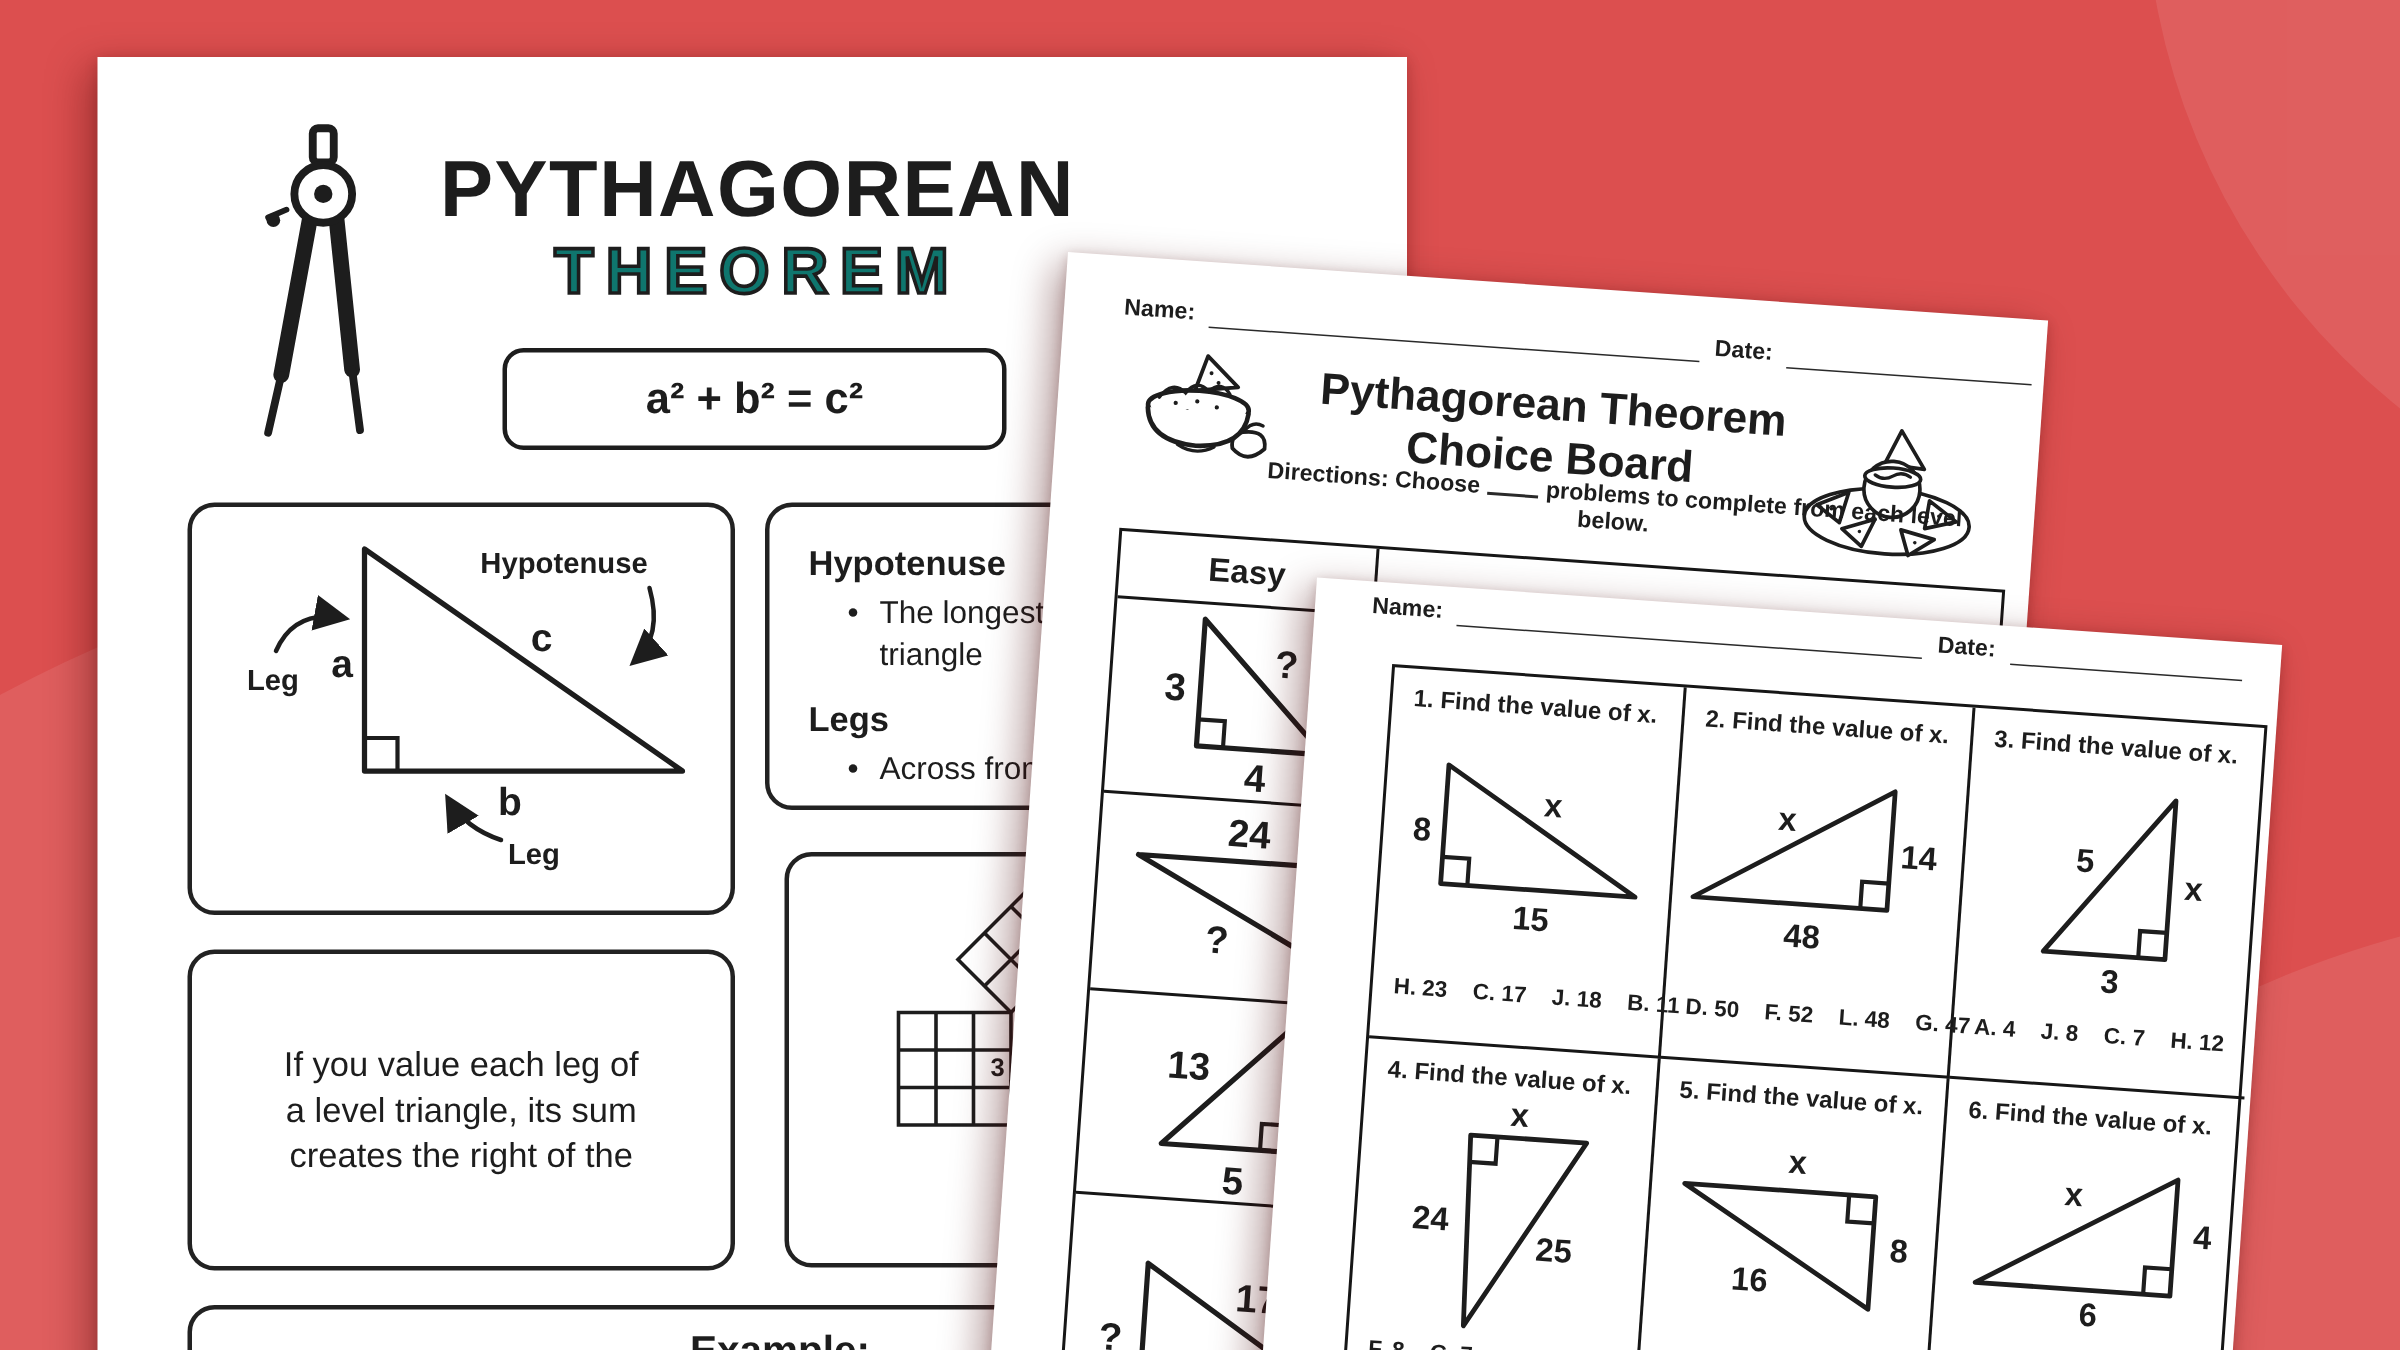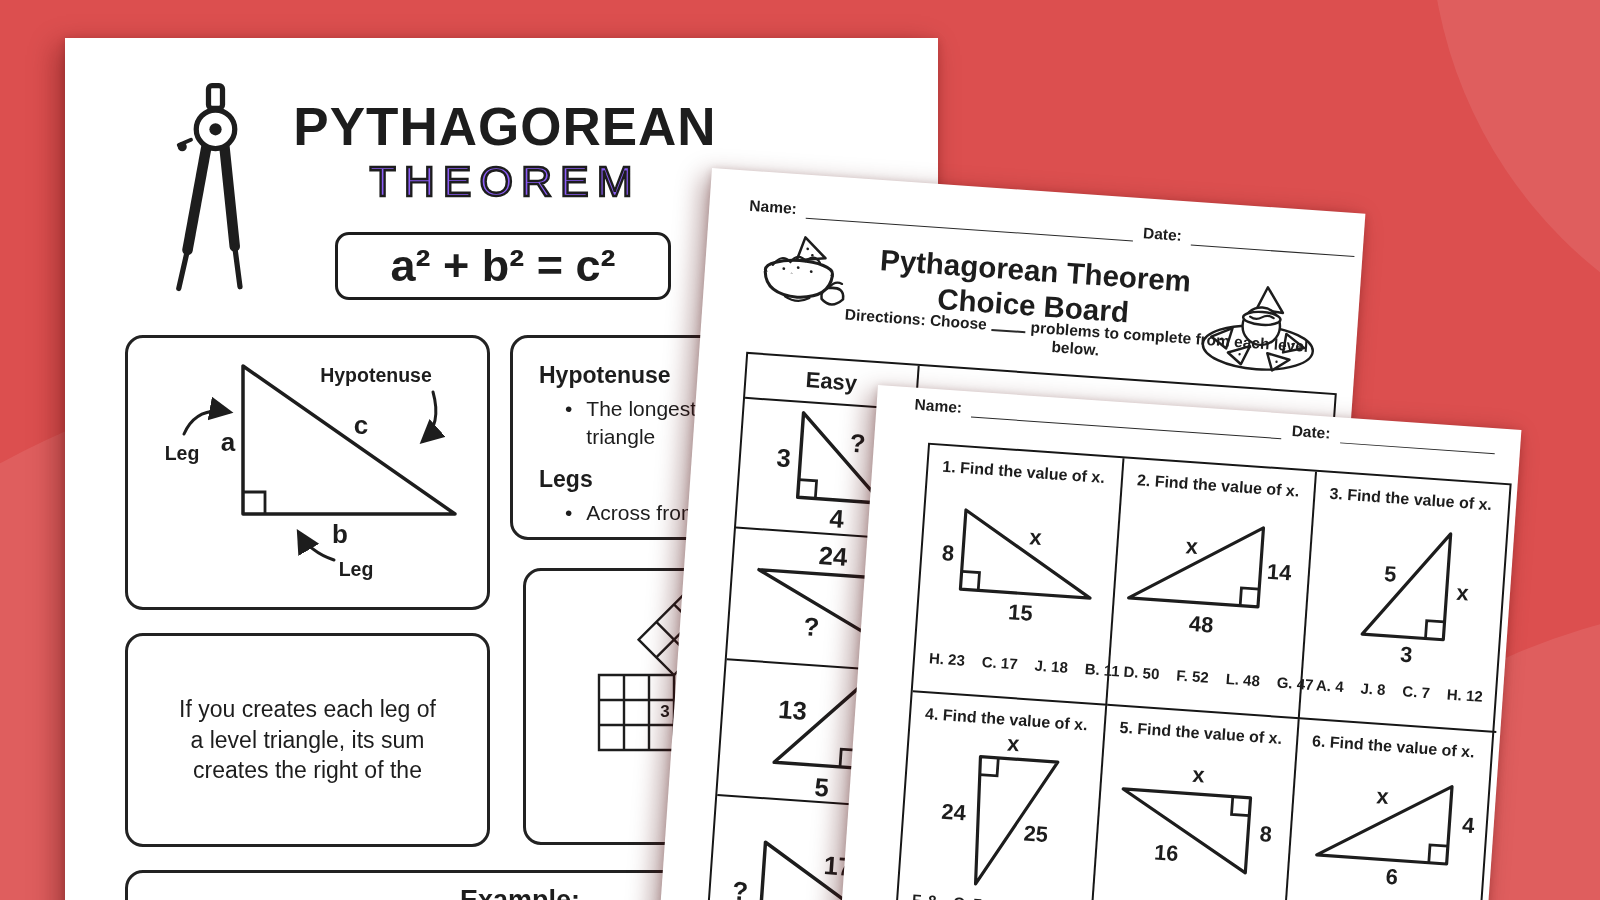--- a/index.html
+++ b/index.html
@@ -19,25 +19,25 @@
   .sheet1{left:65px;top:38px;width:873px;height:1100px;z-index:1;}
   .sheet2{left:712px;top:168px;width:655px;height:860px;z-index:2;
           transform:rotate(4deg);transform-origin:0 0;overflow:hidden;}
   .sheet3{left:878px;top:385px;width:645px;height:700px;z-index:3;
           transform:rotate(4deg);transform-origin:0 0;overflow:hidden;}
 
   
   .compass{position:absolute;left:98px;top:40px;width:105px;height:225px;}
   .s1-title{position:absolute;left:160px;top:58px;width:560px;text-align:center;}
   .s1-title .t1{font-size:53px;font-weight:900;letter-spacing:1px;}
-  .s1-title .t2{font-size:43px;font-weight:400;letter-spacing:8px;color:#8b5cf6;
+  .s1-title .t2{font-size:43px;font-weight:700;letter-spacing:8px;color:#0f766e;
                 -webkit-text-stroke:2.4px var(--ink);margin-top:0px;}
   .formula-box{position:absolute;left:270px;top:194px;width:336px;height:68px;
                border:3px solid var(--ink);border-radius:14px;display:flex;
-               align-items:center;justify-content:center;font-size:45px;font-weight:800;}
+               align-items:center;justify-content:center;font-size:29px;font-weight:800;}
   .box{position:absolute;border:3px solid #222;border-radius:18px;background:var(--paper);}
   .diagram-box{left:60px;top:297px;width:365px;height:275px;}
   .diagram-box svg{width:100%;height:100%;}
   .defs-box{left:445px;top:297px;width:458px;height:205px;padding:24px 0 0 26px;}
   .def-h{font-size:23px;font-weight:800;margin-bottom:6px;}
   .bullet{display:flex;font-size:21px;margin:2px 0 14px 26px;line-height:1.35;}
   .bullet .dot{margin-right:14px;font-size:21px;}
   .bullet .bl{display:block;white-space:nowrap;}
   .grid-box{left:458px;top:530px;width:445px;height:277px;}
   .grid-box svg{width:100%;height:100%;}
@@ -175,21 +175,21 @@
         </g>
         <path class="gp" d="M73,104 h75 v75 h-75 Z M98,104 v75 M123,104 v75 M73,129 h75 M73,154 h75"></path>
         <path class="gp" d="M148,150 h25 v125 h-25 Z M148,175 h25 M148,200 h25 M148,225 h25 M148,250 h25"></path>
         <rect x="148" y="150" width="25" height="25" fill="#1d1d1d"></rect>
         <text class="f17" x="139" y="146" text-anchor="middle">3</text>
       </svg>
     </div>
 
     <div class="box statement-box">
       <div class="stmt">
-        <span>If you creates each leg of</span>
+        <span>If you value each leg of</span>
         <span>a level triangle, its sum</span>
         <span>creates the right of the</span>
       </div>
     </div>
 
     <div class="box example-box">
       <div class="ex-h">Example:</div>
     </div>
   </section>
 

